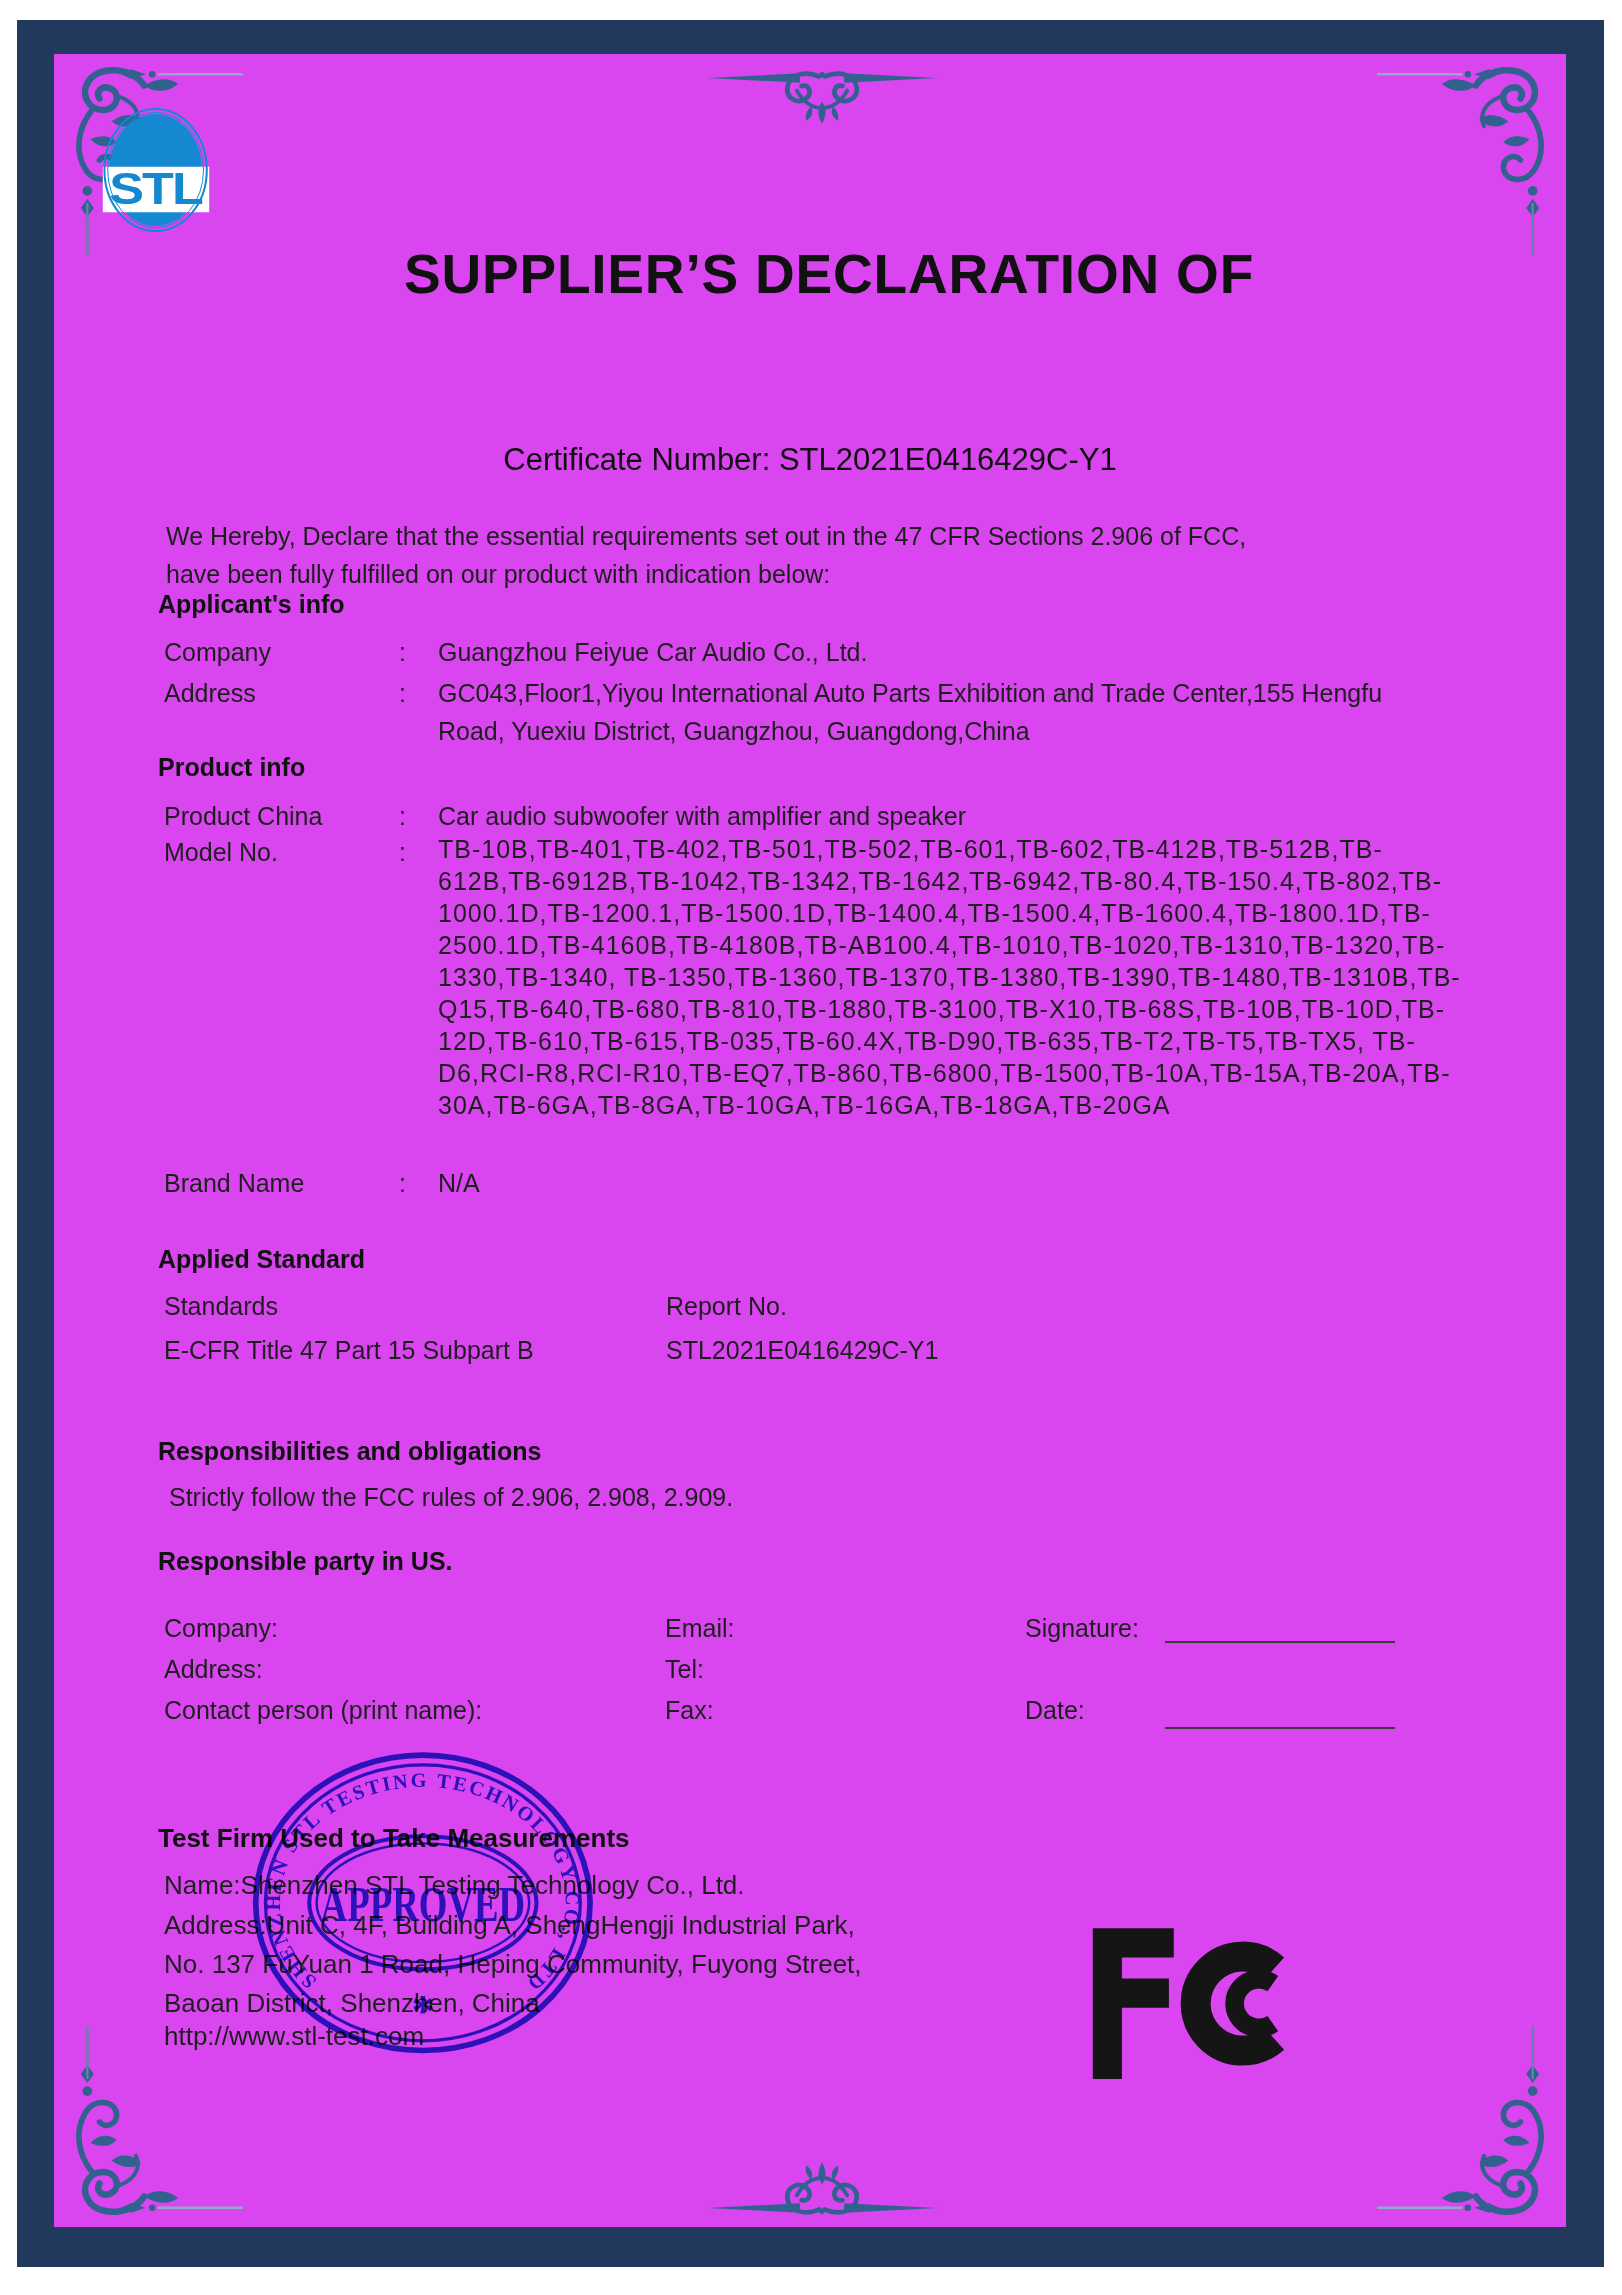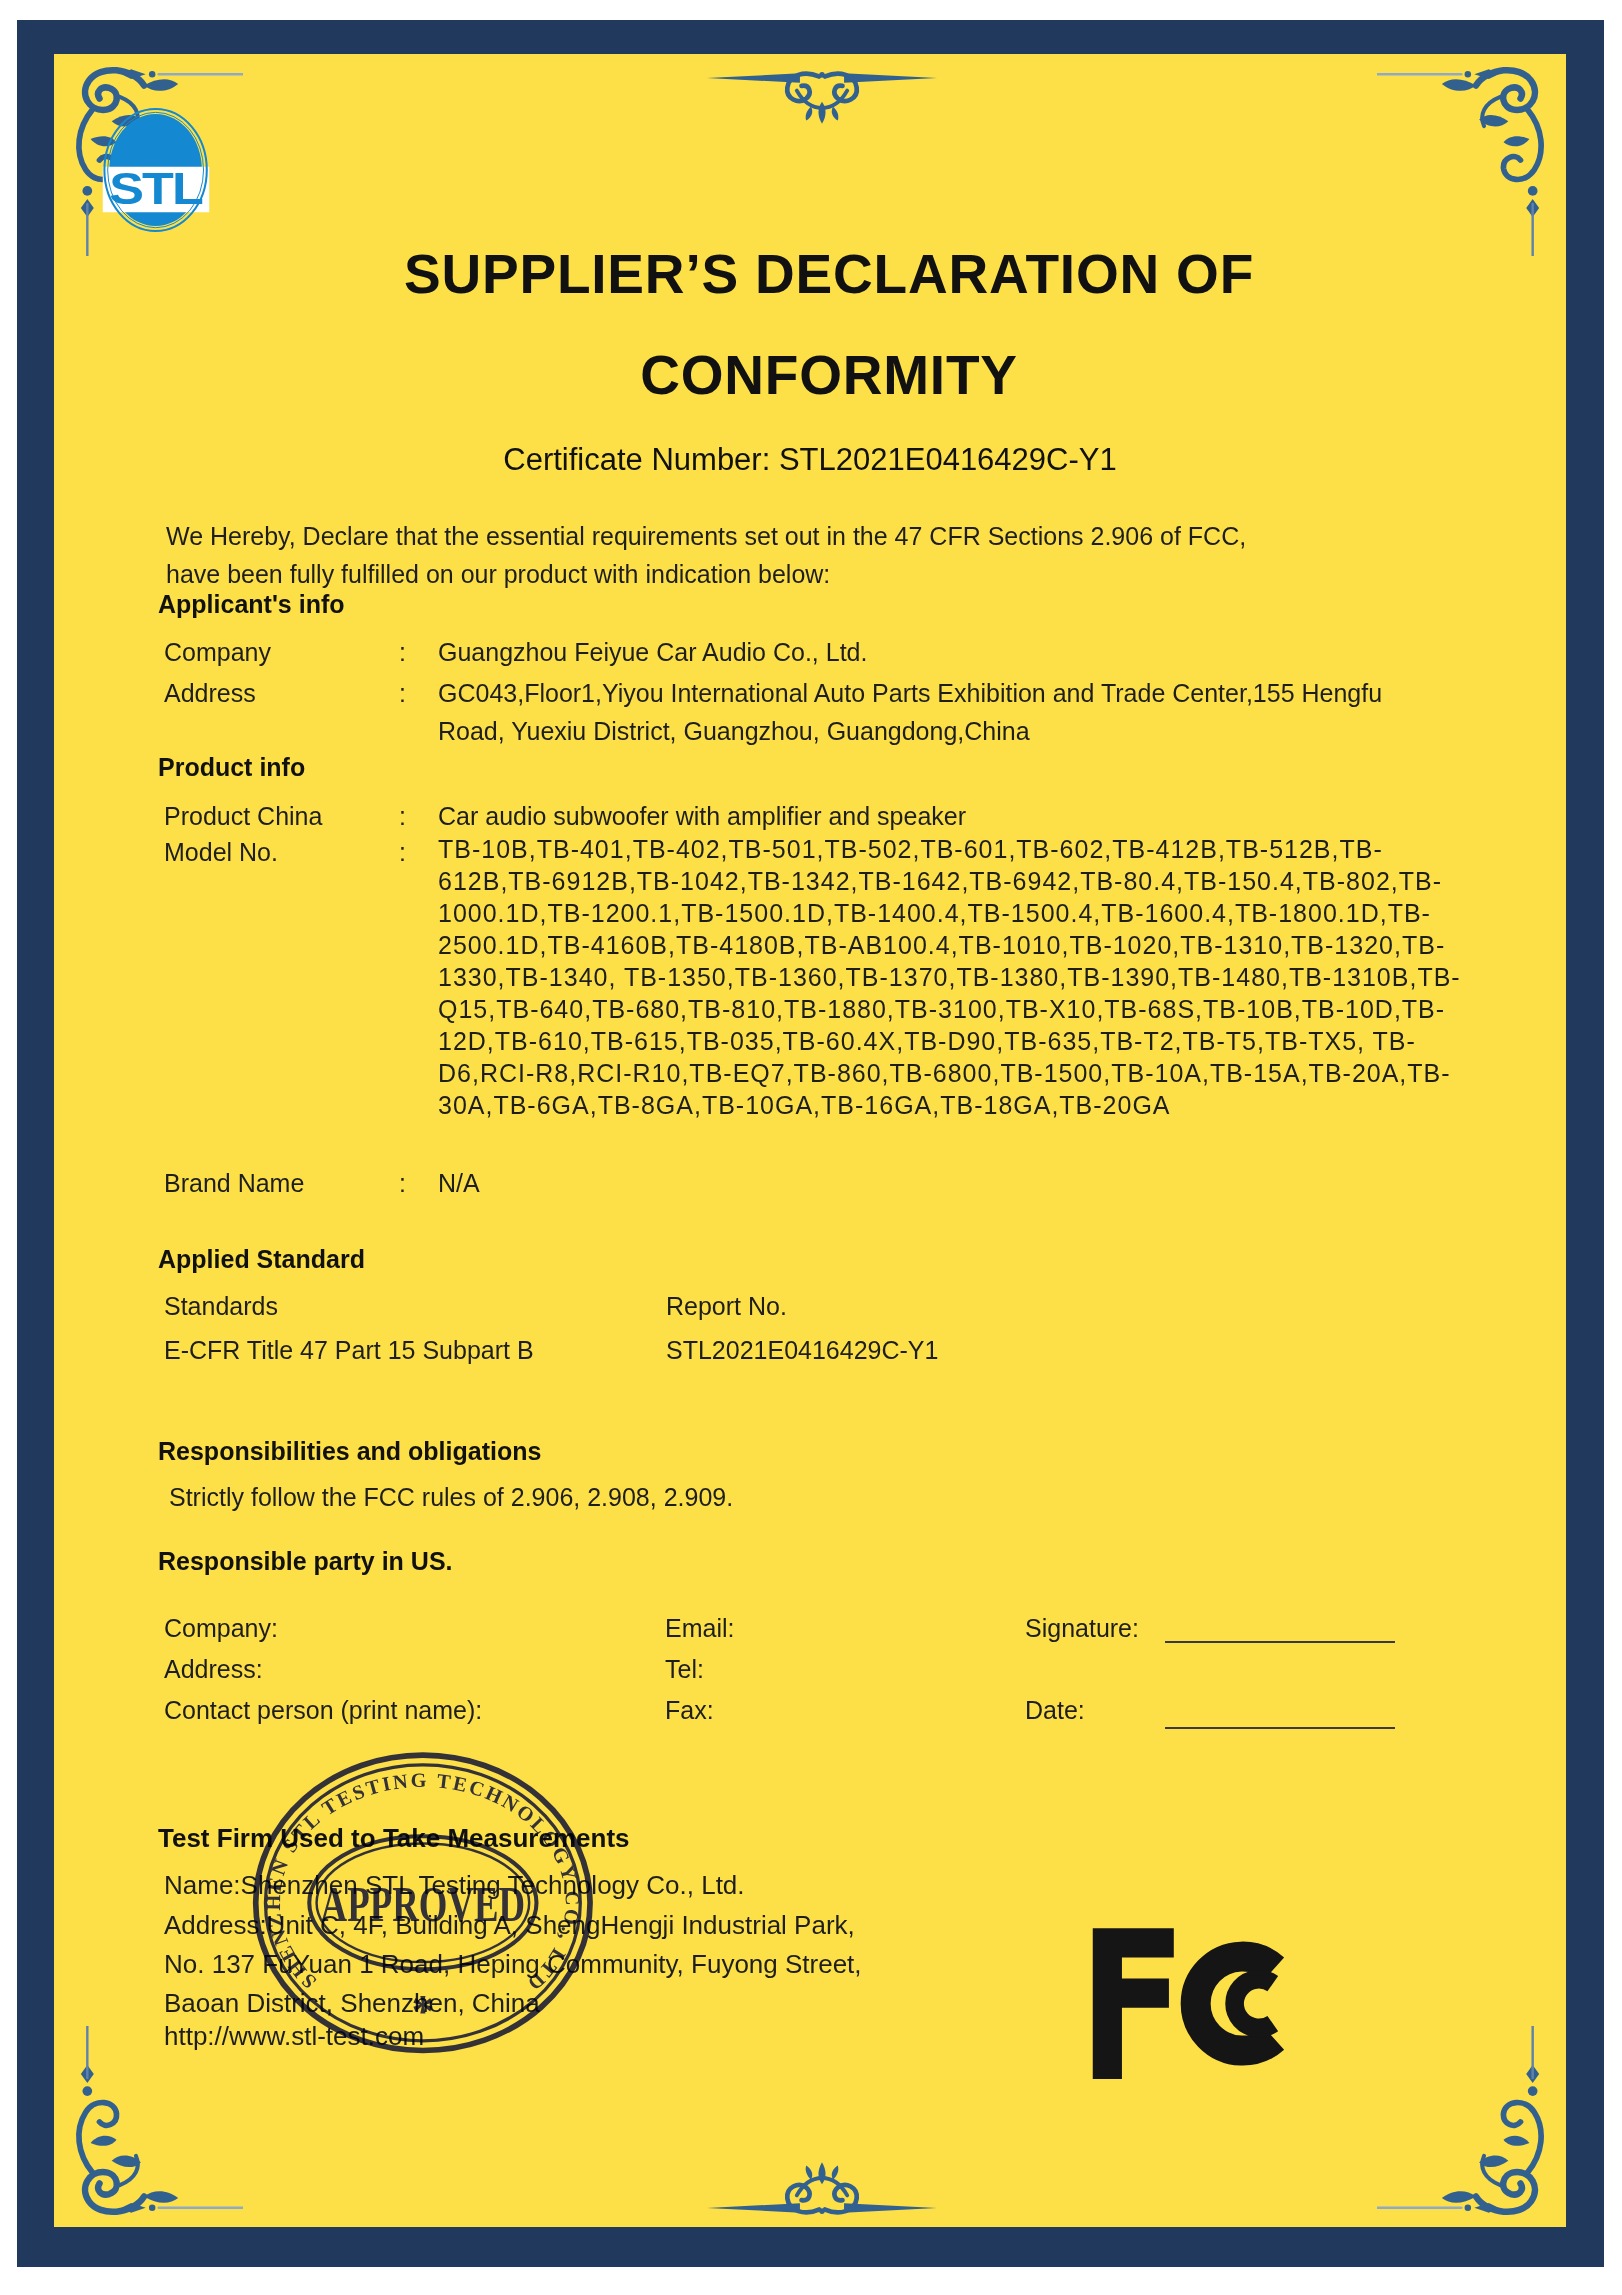--- a/index.html
+++ b/index.html
@@ -1,19 +1,19 @@
 <!DOCTYPE html>
 <html style="font-size:13px"><head>
 <meta charset="utf-8">
 <style>
   html,body{margin:0;padding:0;background:#fff;}
   .canvas{position:relative;width:1622px;height:2295px;background:#ffffff;
           font-family:"Liberation Sans","DejaVu Sans",sans-serif;color:#1e1e1e;overflow:hidden;}
   .frame{position:absolute;left:17px;top:19.5px;width:1587px;height:2247px;background:#20395C;}
-  .page{position:absolute;left:54px;top:54px;width:1512px;height:2173px;background:#fde047;}
+  .page{position:absolute;left:54px;top:54px;width:1512px;height:2173px;background:#d946ef;}
   .abs{position:absolute;}
   .center{left:0;right:0;text-align:center;}
   .title{font-size:55px;font-weight:bold;color:#111;letter-spacing:0.8px;padding-left:38px;}
   .cert{font-size:31px;font-weight:normal;color:#111;}
   .body-t{font-size:25px;line-height:38px;}
   .h{font-size:25px;font-weight:bold;color:#111;}
   .h2{font-size:26px;font-weight:bold;color:#111;}
   .kv{display:grid;grid-template-columns:235px 39px 1047px;font-size:25px;line-height:38px;}
   .kv .sep{text-align:left;}
   .model-val{line-height:32px;letter-spacing:1px;}
@@ -127,21 +127,20 @@
 
     <svg class="abs" style="left:47px;top:51px" width="110" height="130" viewBox="0 0 135 160">
       <ellipse cx="67" cy="80" rx="57" ry="69" fill="#1488D0"></ellipse>
       <rect x="2" y="76" width="131" height="56" fill="#ffffff"></rect>
       <ellipse cx="67" cy="80" rx="63" ry="75" fill="none" stroke="#1488D0" stroke-width="2.5"></ellipse>
       <ellipse cx="67" cy="80" rx="59" ry="71" fill="none" stroke="#1488D0" stroke-width="1.2"></ellipse>
       <text x="67" y="122" font-size="54" font-weight="bold" fill="#1488D0" text-anchor="middle" textLength="114" lengthAdjust="spacingAndGlyphs" style="letter-spacing:-2px">STL</text>
     </svg>
 
     <div class="abs center title" style="top:188px">SUPPLIER’S DECLARATION OF</div>
-    <div class="abs center title" style="top:289px">CONFORMITY</div>
     <div class="abs center cert" style="top:388px">Certificate Number: STL2021E0416429C-Y1</div>
 
     <div class="abs body-t decl" style="left:104px;top:463px">
       <span>We Hereby, Declare that the essential requirements set out in the 47 CFR Sections 2.906 of FCC,</span><br>
       <span>have been fully fulfilled on our product with indication below:</span>
     </div>
 
     <div class="abs h" style="left:104px;top:536px">Applicant's info</div>
     <div class="abs kv" style="left:110px;top:579px">
       <span>Company</span>

